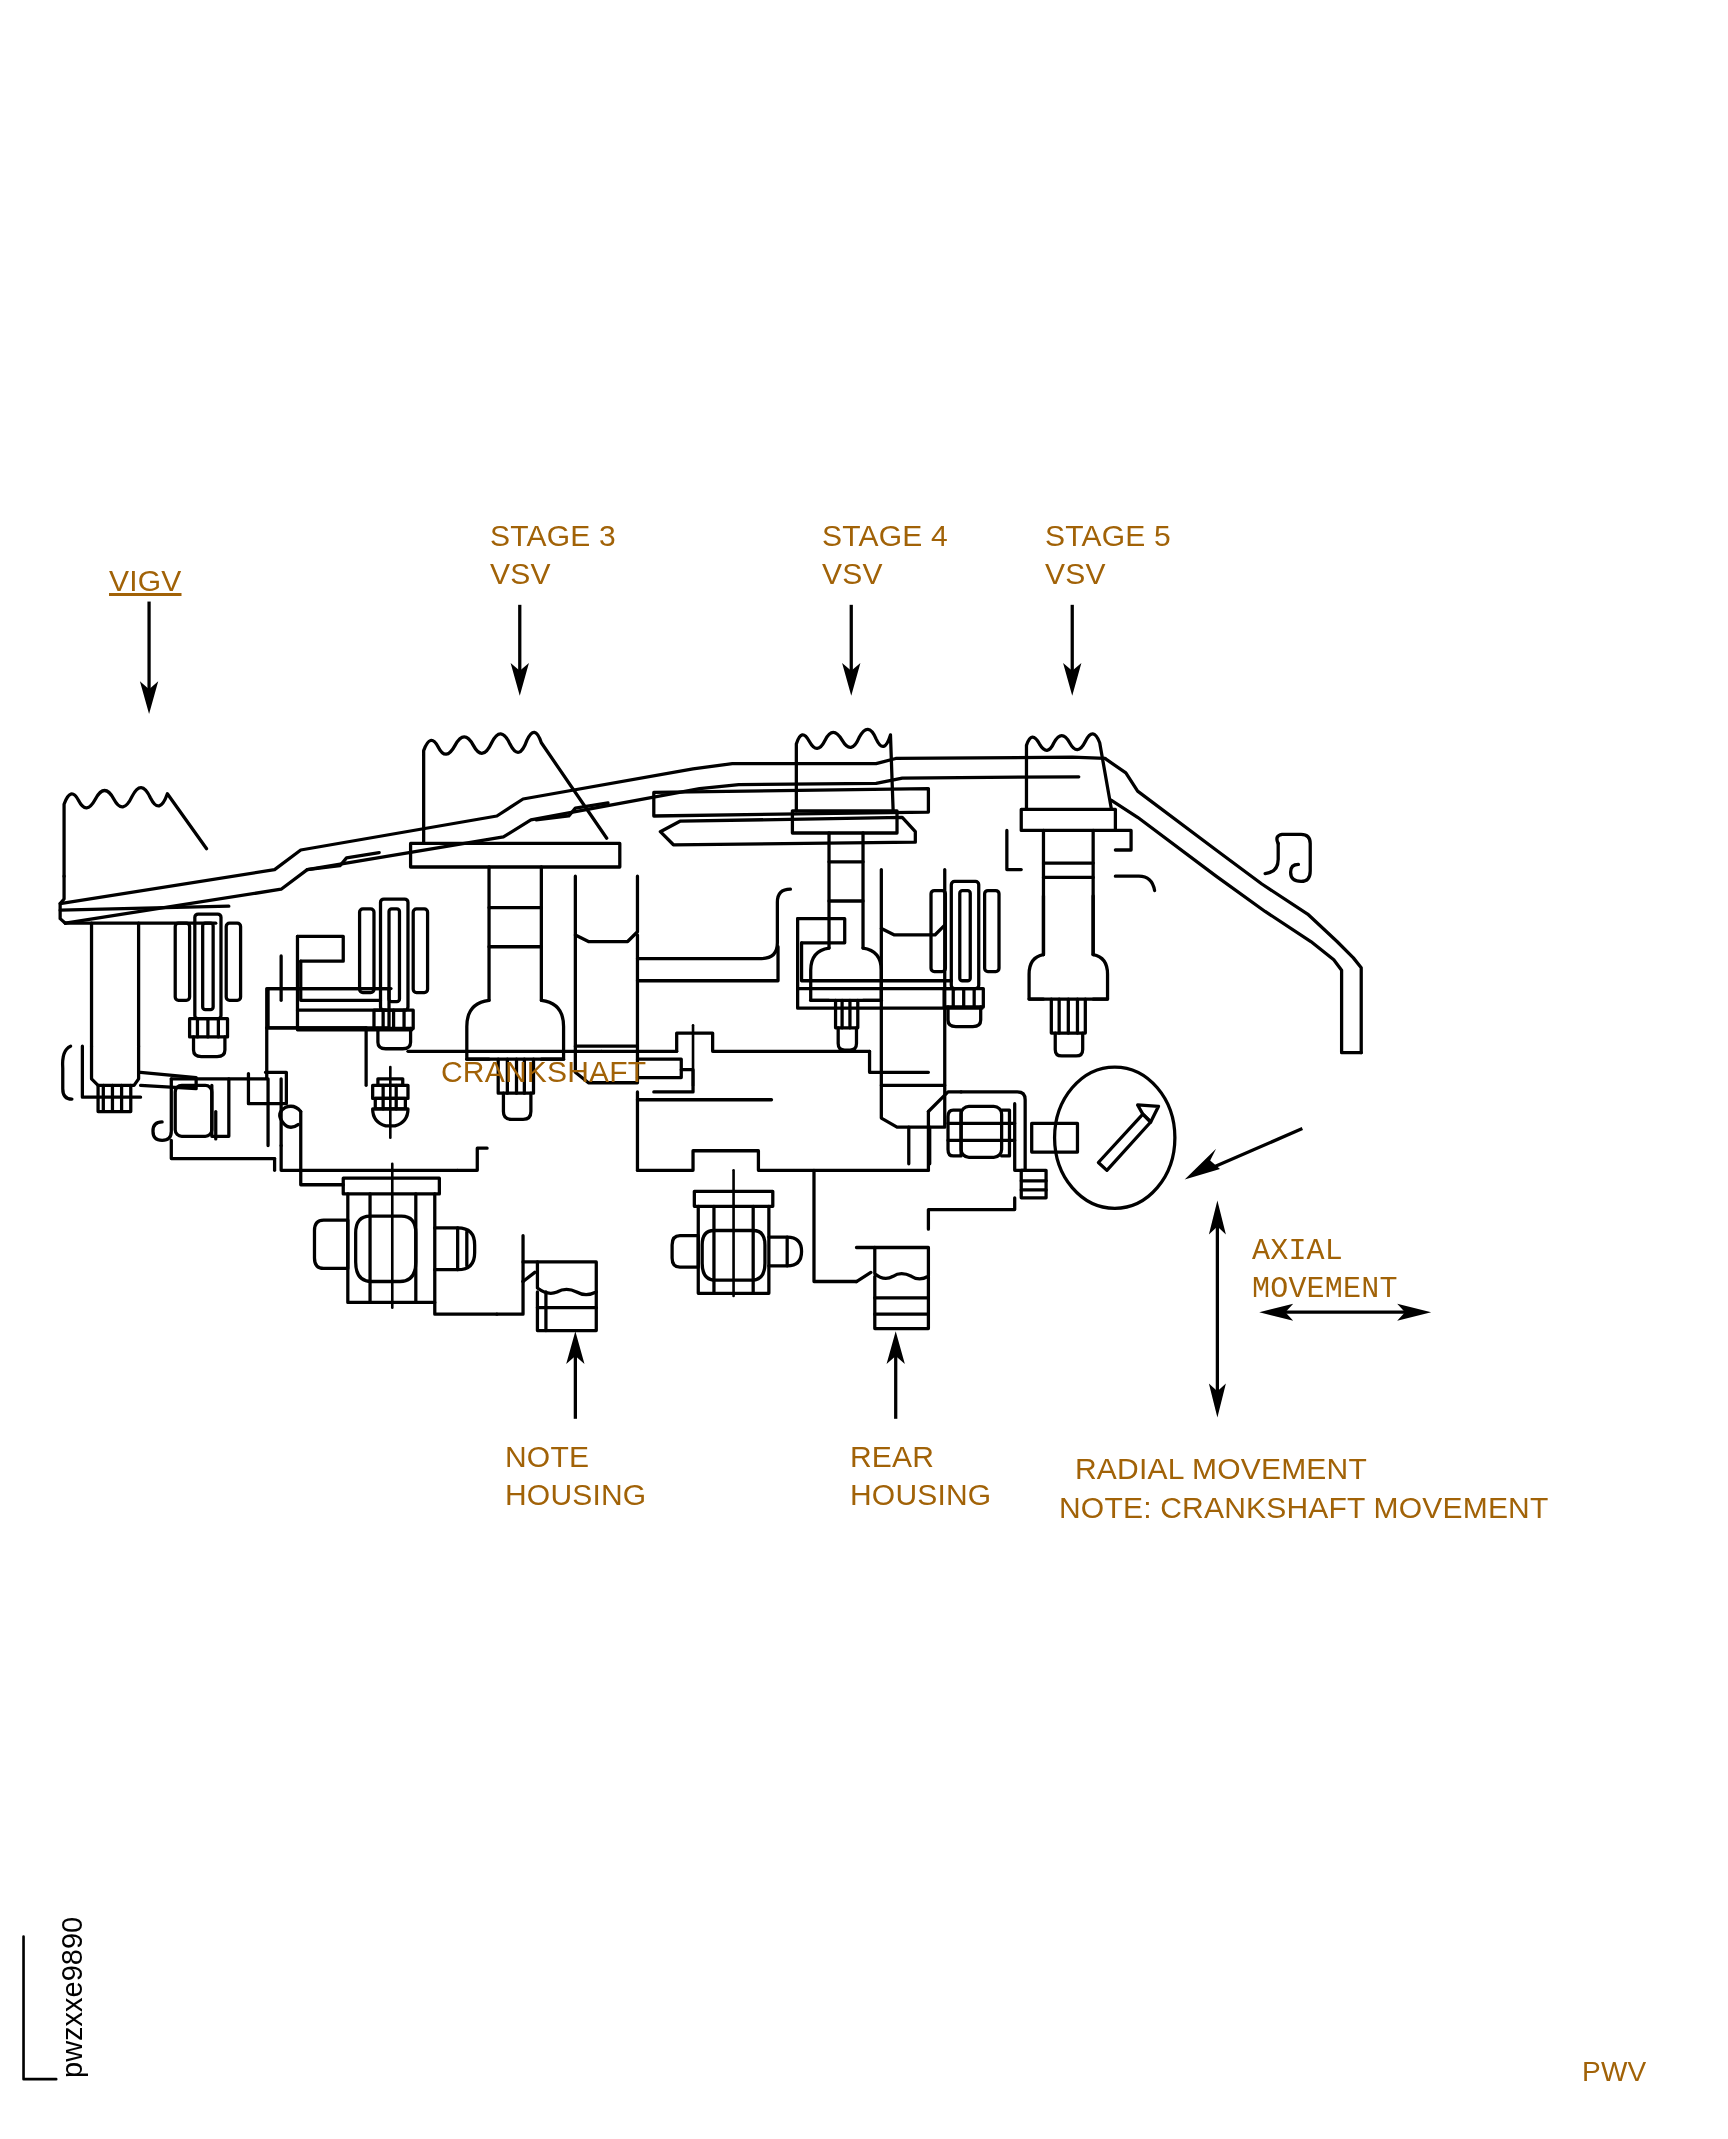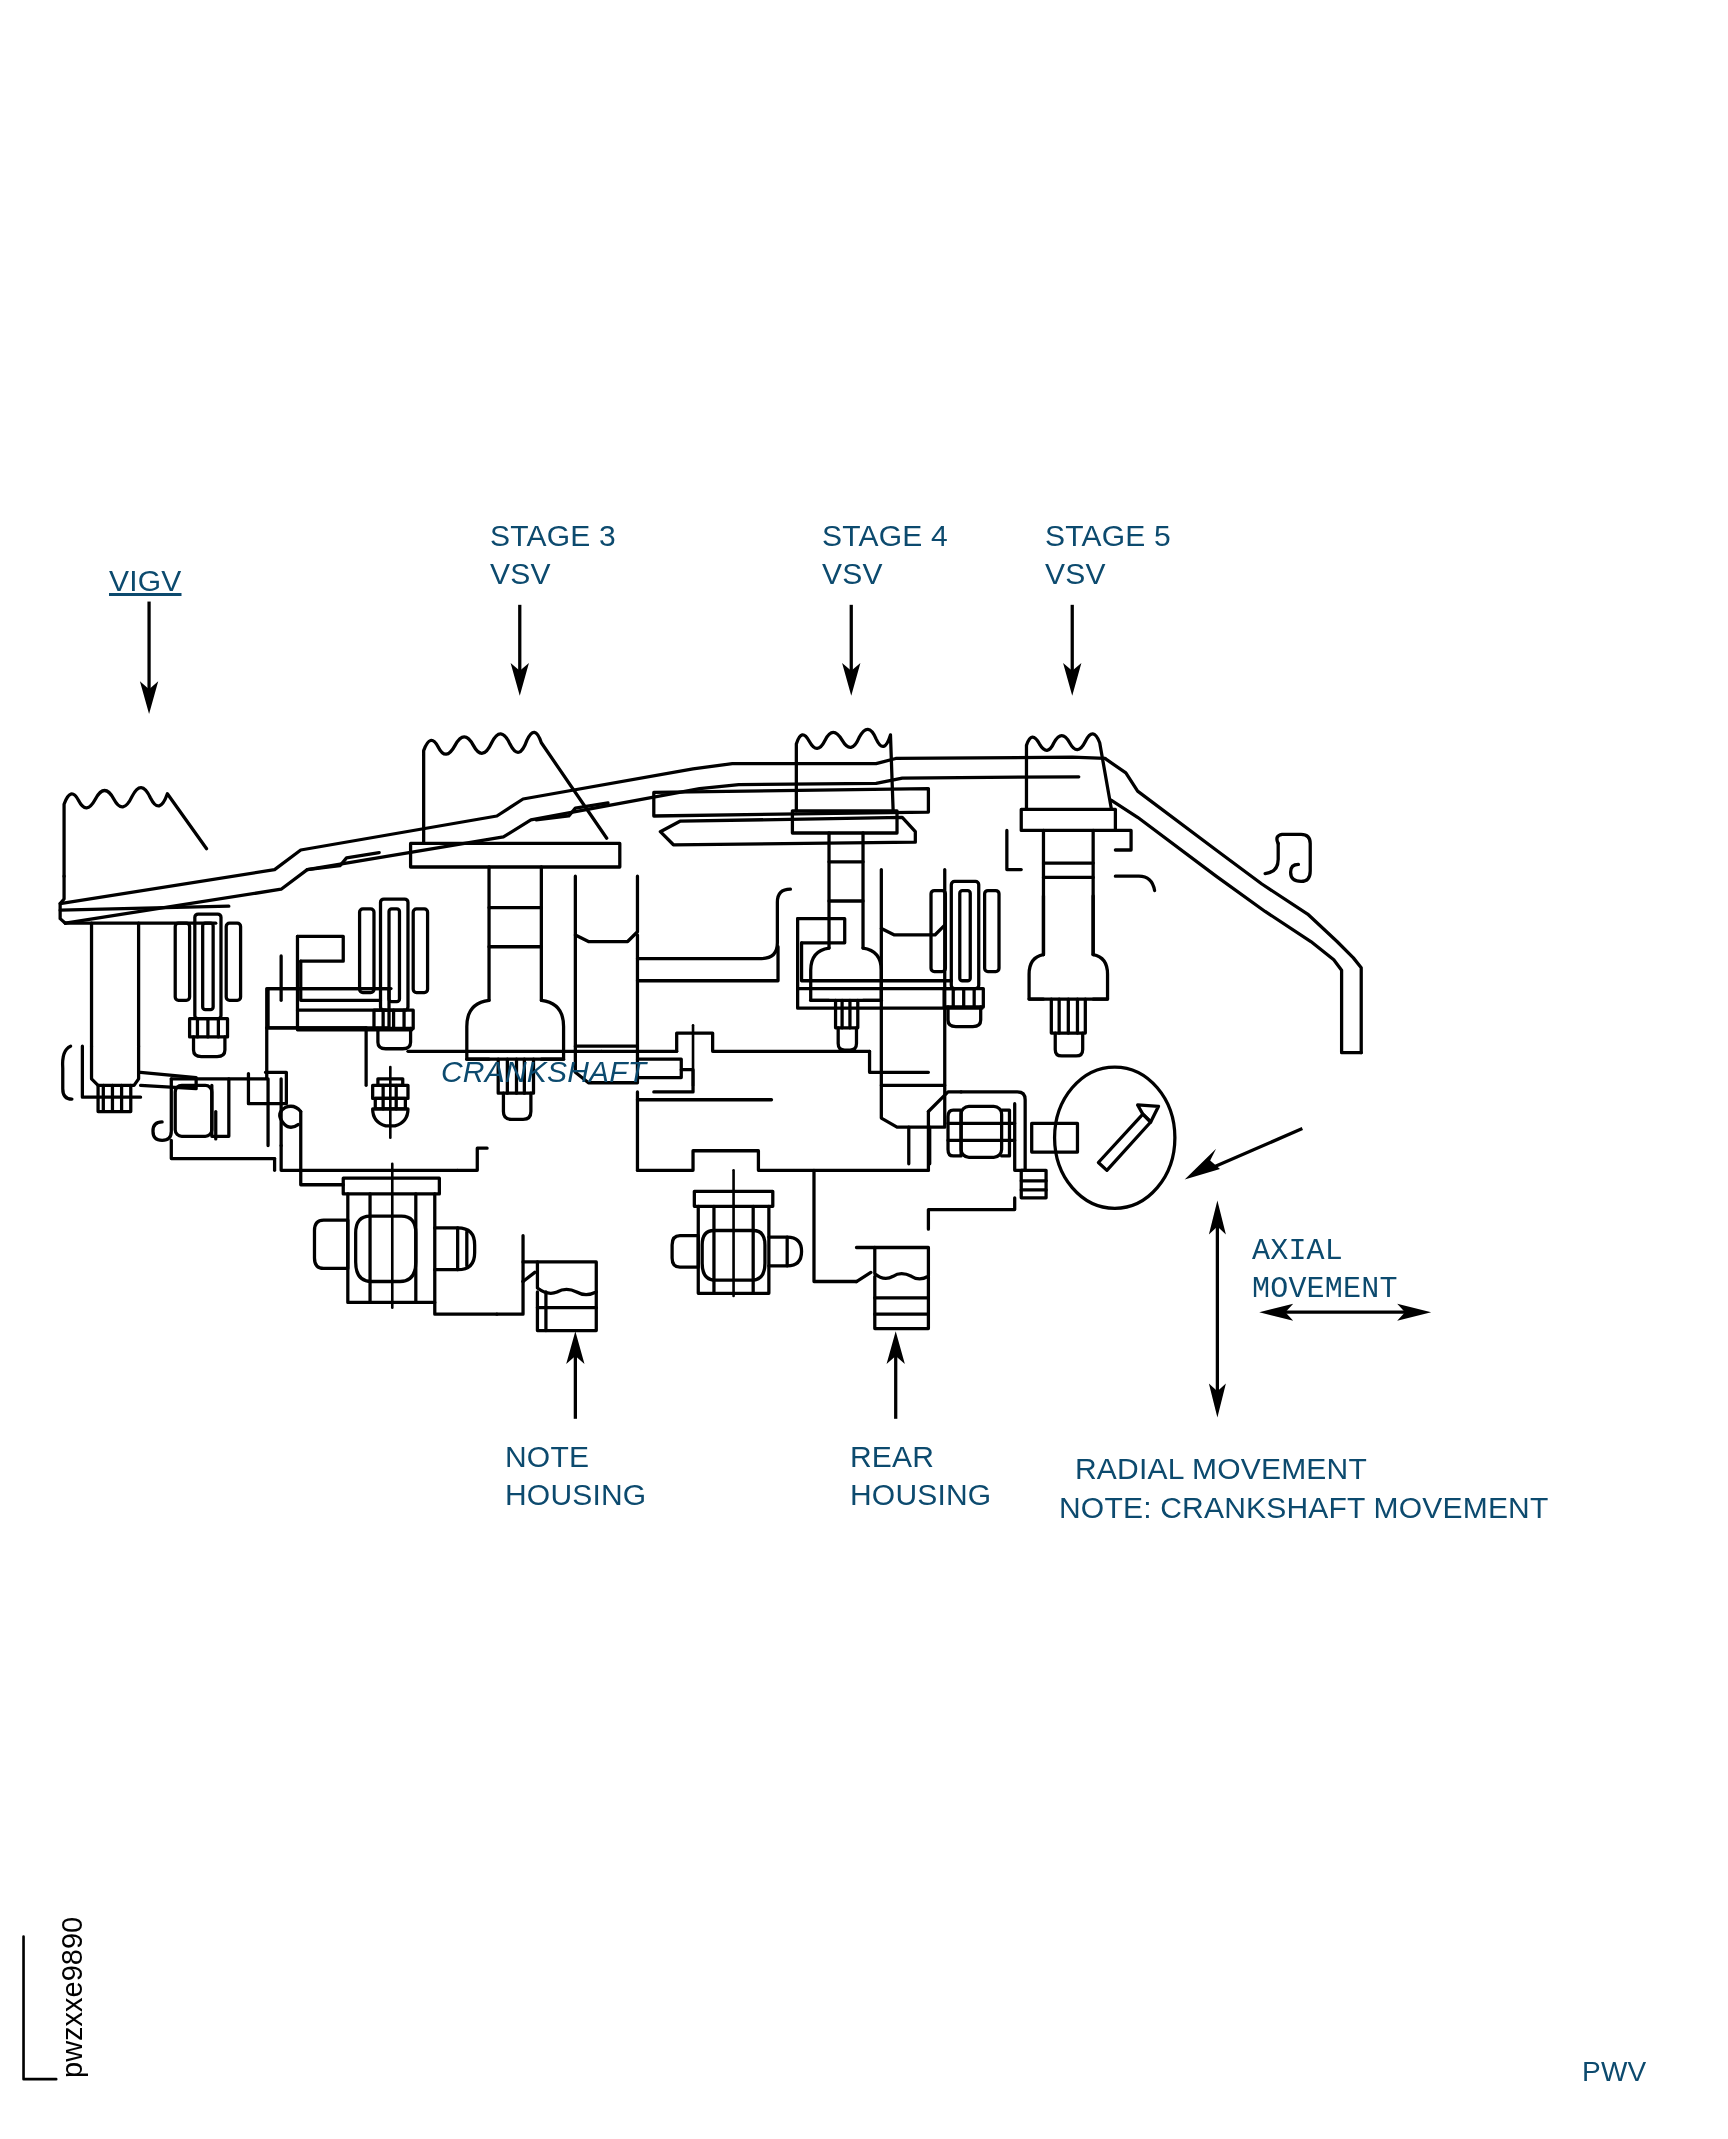--- a/index.html
+++ b/index.html
@@ -24,21 +24,21 @@
     top: 0;
     width: 1728px;
     height: 2140px;
   }
   .lbl {
     position: absolute;
     font-family: "Liberation Sans", sans-serif;
     font-size: 30px;
     line-height: 38px;
     letter-spacing: 0.2px;
-    color: #0c4a6e;
+    color: #a16207;
     white-space: pre;
   }
   .lbl-vertical {
     position: absolute;
     font-family: "Liberation Sans", sans-serif;
     font-size: 29px;
     color: #000;
     white-space: pre;
     transform: rotate(-90deg);
     transform-origin: left top;
@@ -413,21 +413,21 @@
 
   <div class="lbl" style="left:490px; top:517px;">STAGE 3
 VSV</div>
 
   <div class="lbl" style="left:822px; top:517px;">STAGE 4
 VSV</div>
 
   <div class="lbl" style="left:1045px; top:517px;">STAGE 5
 VSV</div>
 
-  <div class="lbl" style="left:441px; top:1053px;font-style:italic;">CRANKSHAFT</div>
+  <div class="lbl" style="left:441px; top:1053px;">CRANKSHAFT</div>
 
 
   <div class="lbl" style="left:505px; top:1438px;">NOTE
 HOUSING</div>
 
   <div class="lbl" style="left:850px; top:1438px;">REAR
 HOUSING</div>
 
   <div class="lbl" style="left:1252px; top:1232px;font-family:Liberation Mono, monospace;">AXIAL
 MOVEMENT</div>

